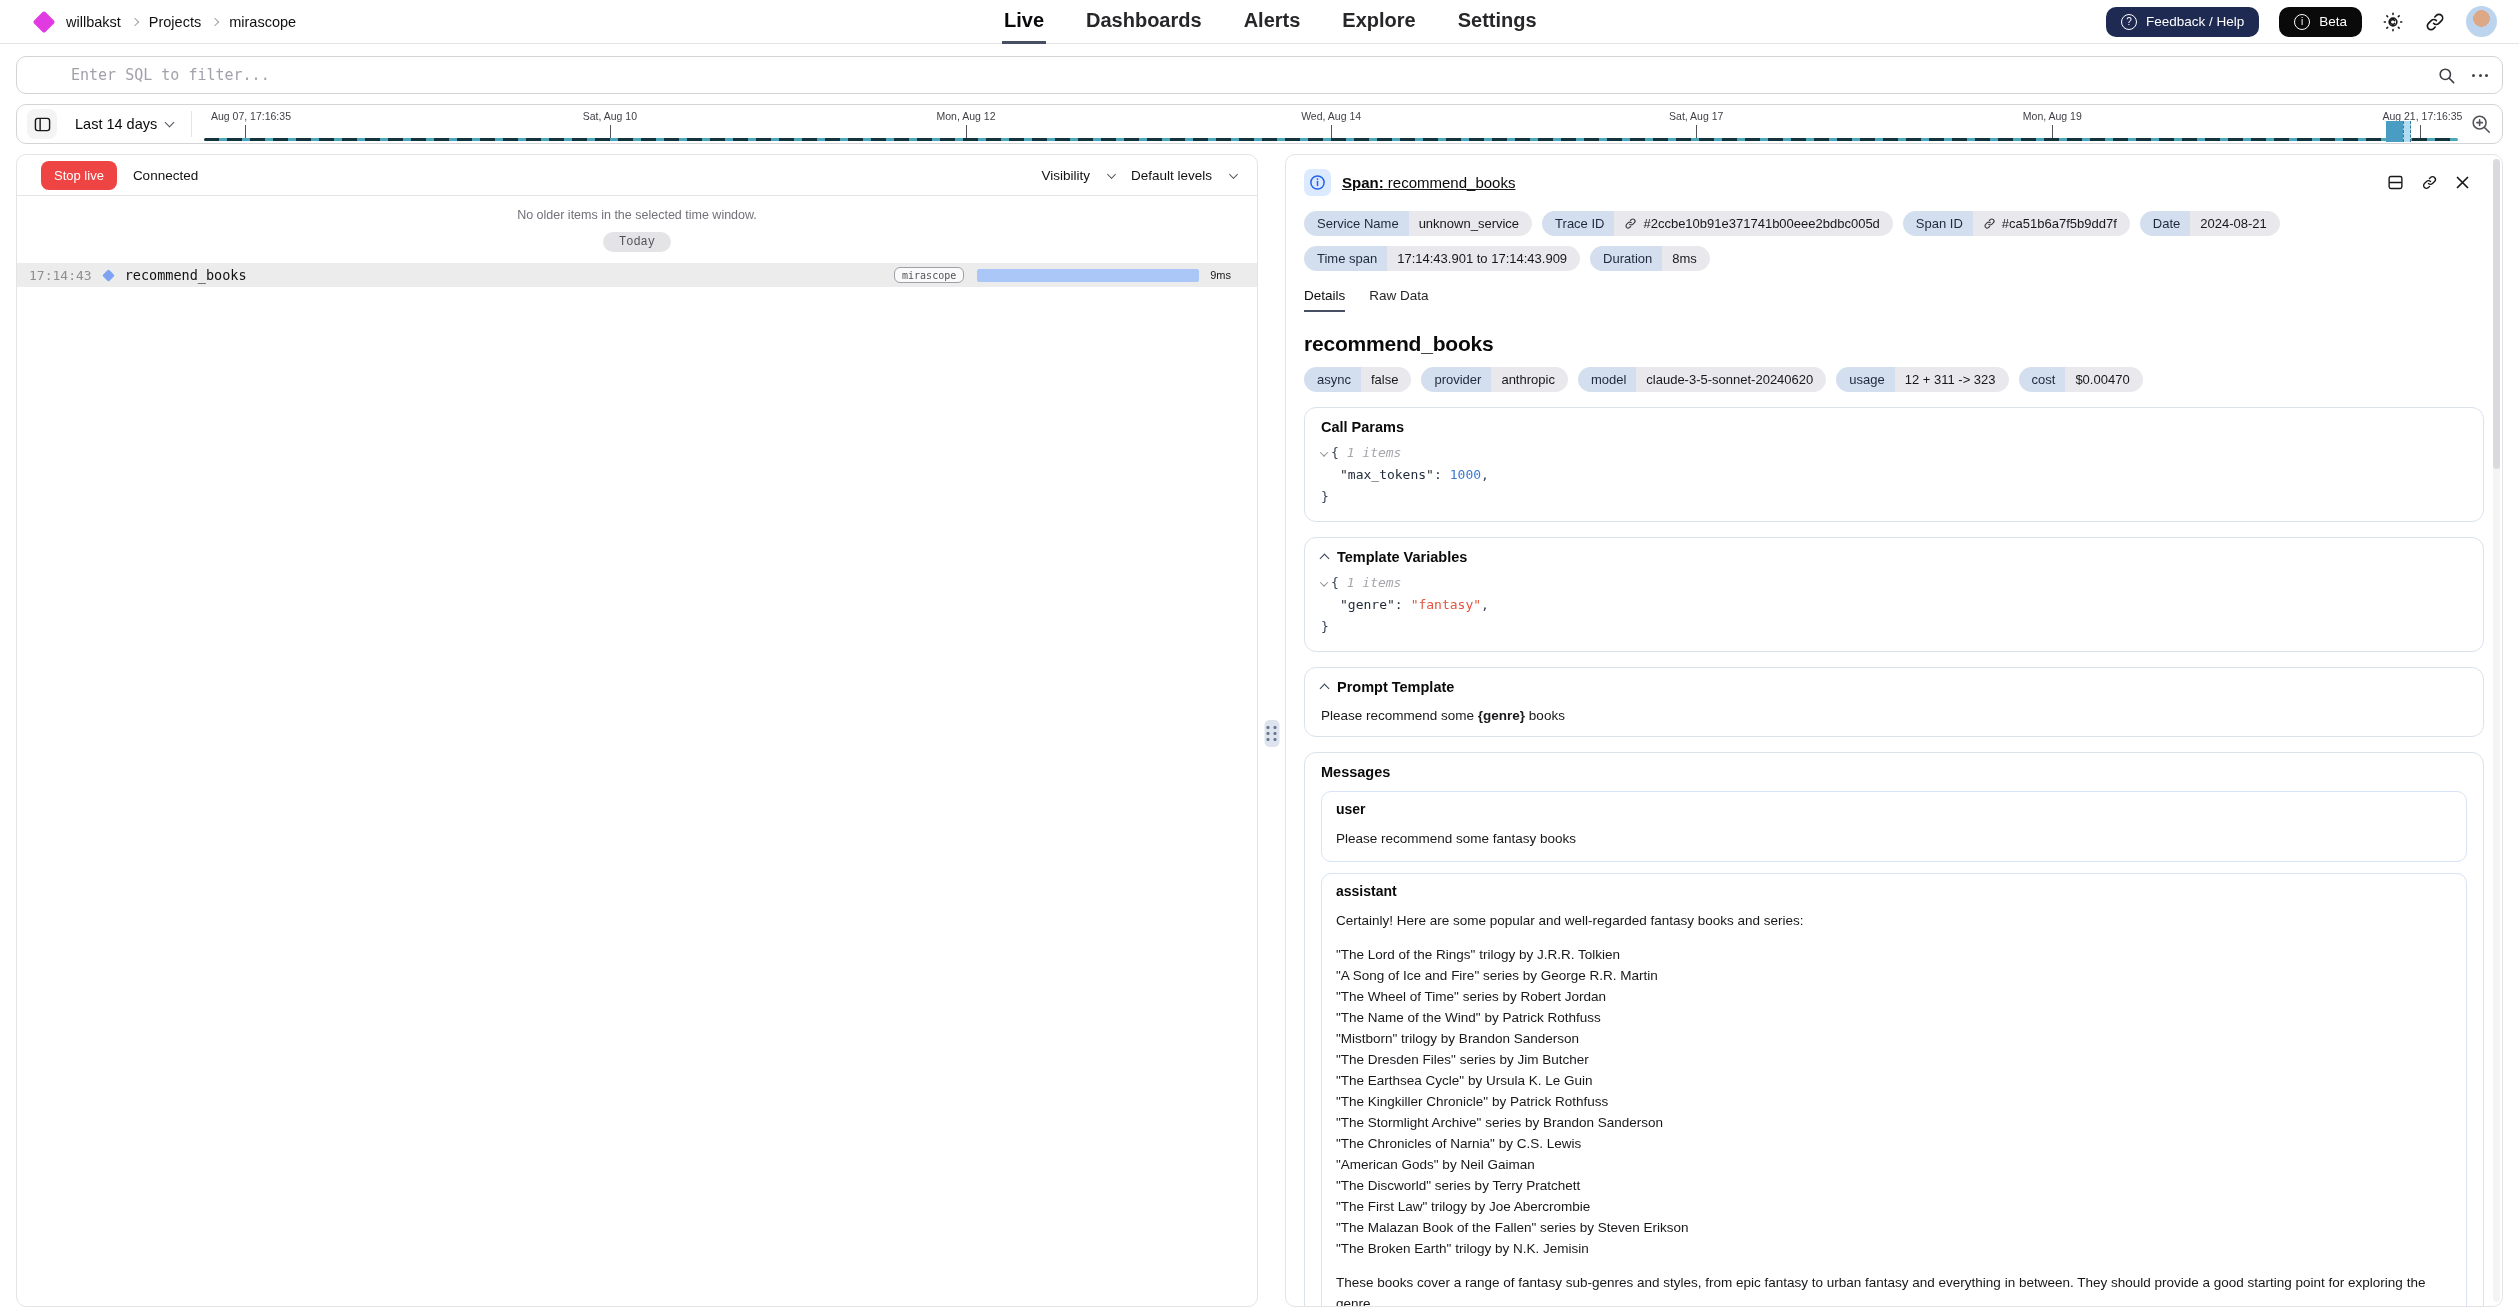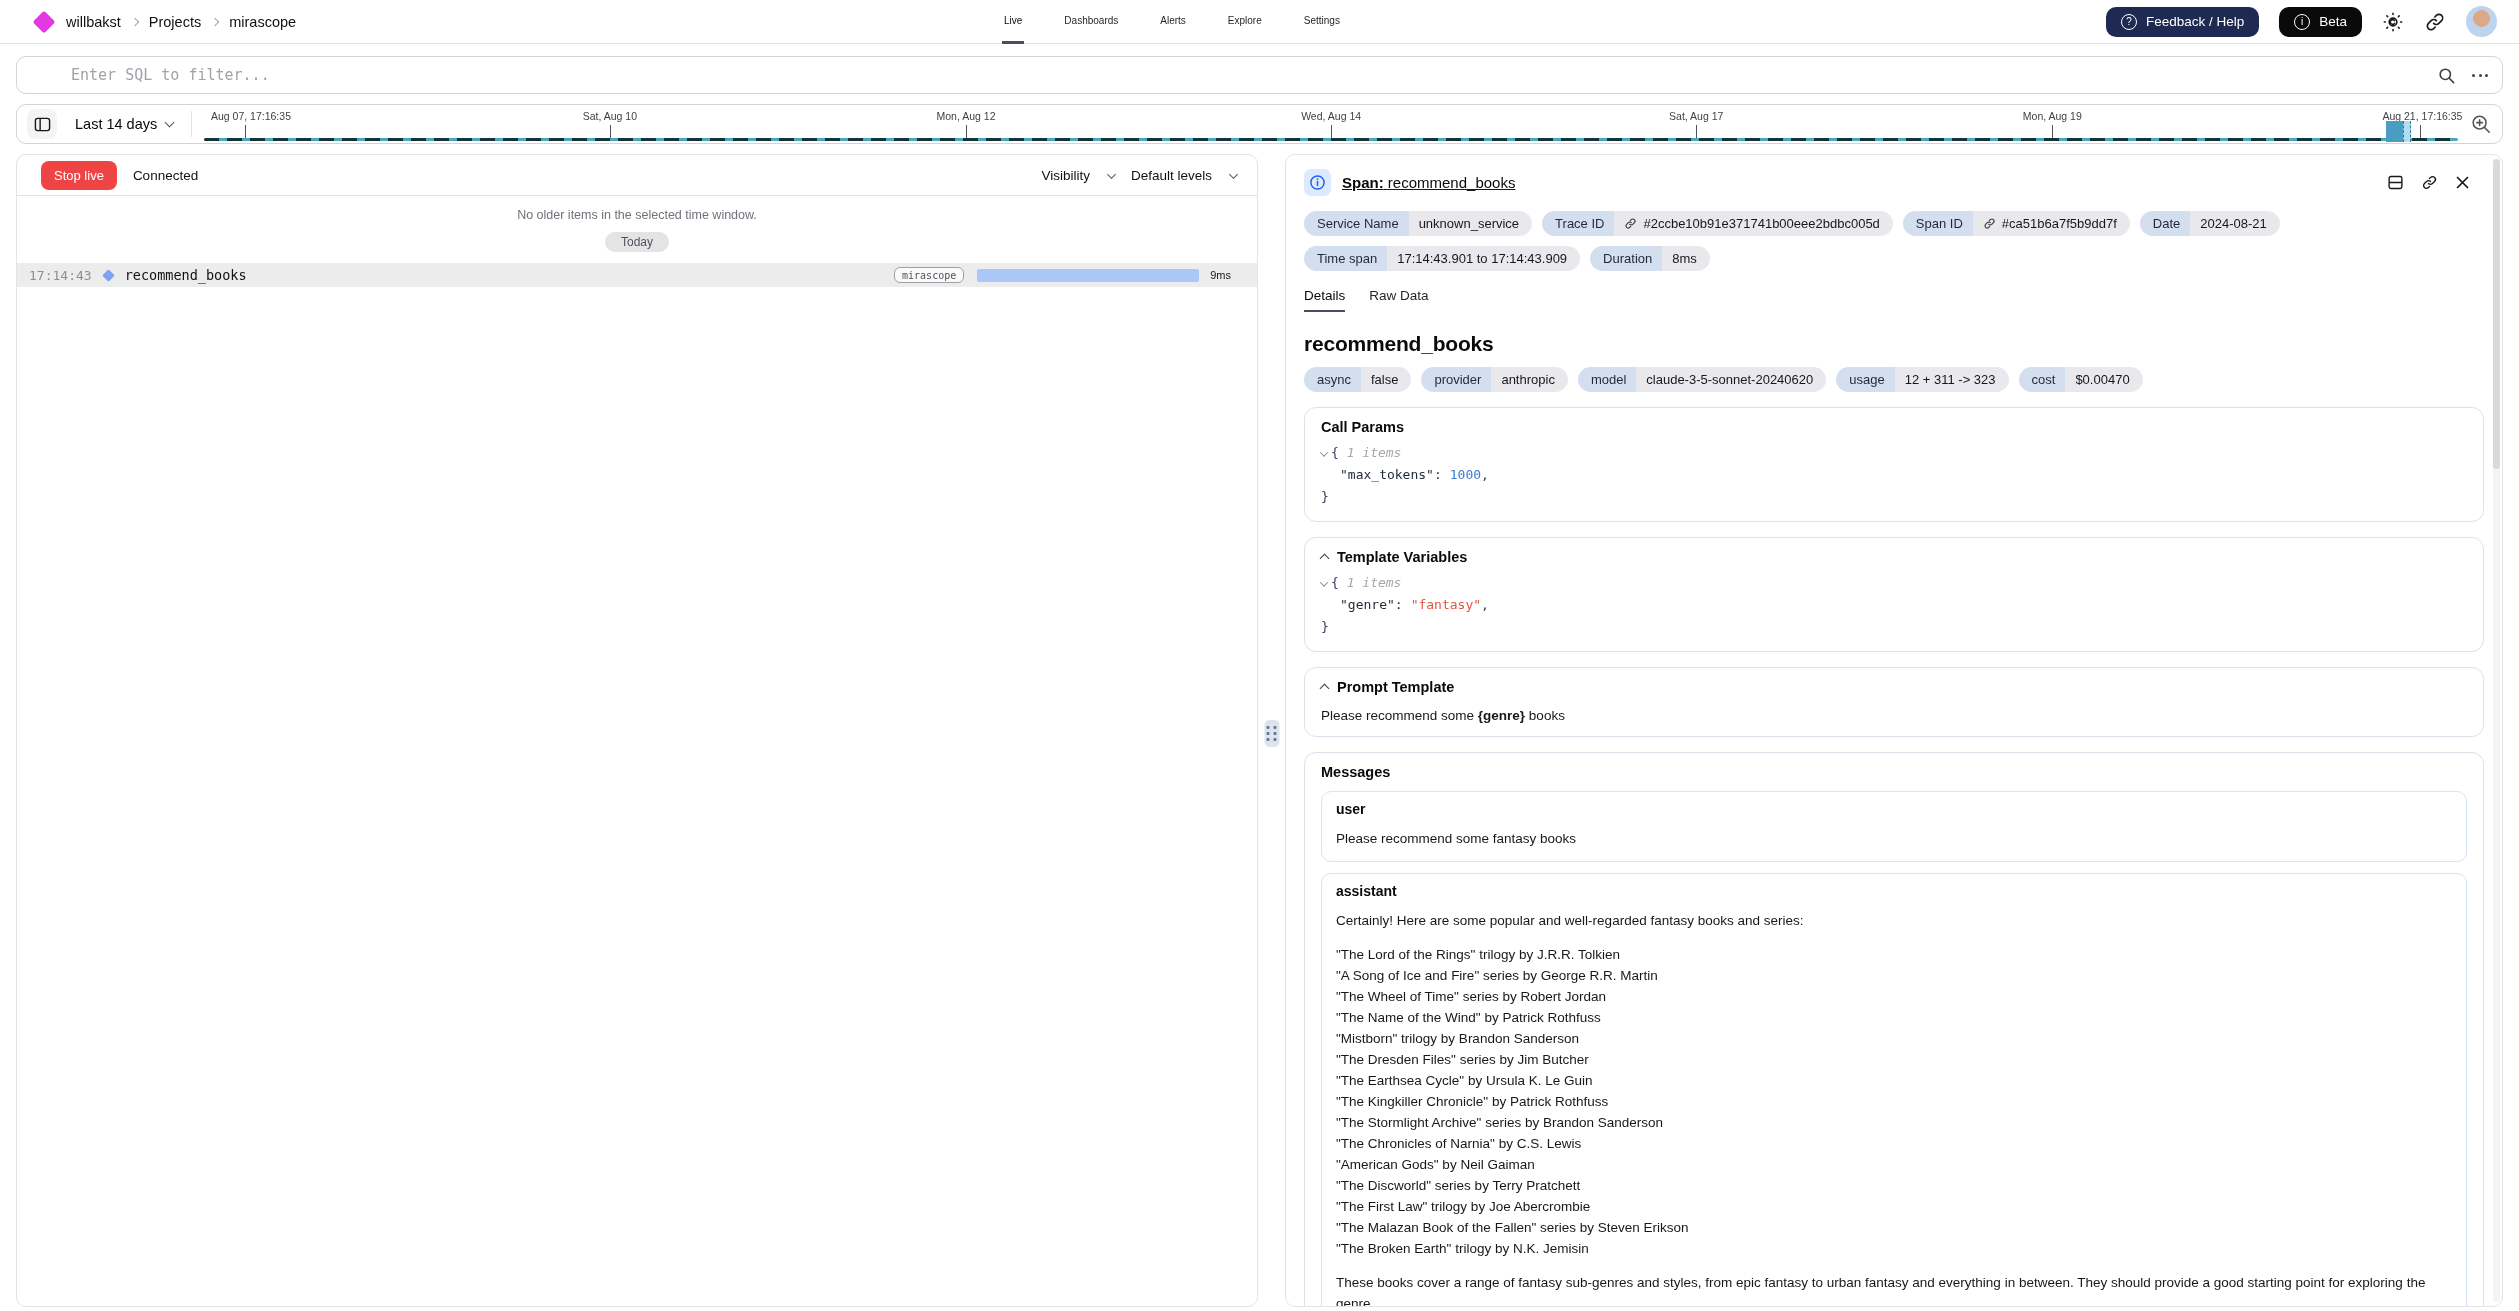--- a/index.html
+++ b/index.html
@@ -10,21 +10,21 @@
   }
   button { font: inherit; border: 0; background: none; cursor: pointer; color: inherit; }
 
   
   .hdr { height: 44px; display: flex; align-items: center; border-bottom: 1px solid #e4e4e7; padding: 0 22px; position: relative; }
   .brand { display: flex; align-items: center; gap: 14px; margin-left: 14px; }
   .logo { width: 16px; height: 16px; background: #e23ae2; transform: rotate(45deg); border-radius: 2px; }
   .crumbs { display: flex; align-items: center; gap: 11px; font-size: 14.5px; color: #111; }
   .crumb-sep { width: 6px; height: 6px; border-right: 1.6px solid #a1a1aa; border-top: 1.6px solid #a1a1aa; transform: rotate(45deg); margin-top: 1px; }
   .tabs { position: absolute; left: 1002px; top: 0; height: 44px; display: flex; gap: 38px; align-items: stretch; }
-  .tab { display: flex; align-items: center; font-size: 10px; color: #27272a; border-bottom: 3px solid transparent; padding: 0 2px; }
+  .tab { display: flex; align-items: center; font-size: 20px; color: #27272a; border-bottom: 3px solid transparent; padding: 0 2px; font-weight: bold; }
   .tab.active { color: #09090b; border-bottom-color: #475063; }
   .hdr-actions { margin-left: auto; display: flex; align-items: center; gap: 20px; }
   .pill { display: flex; align-items: center; gap: 9px; color: #fff; border-radius: 10px; padding: 7px 15px; font-size: 13.5px; }
   .pill-feedback { background: #1e2a52; }
   .pill-beta { background: #0a0a0a; }
   .circ-glyph { width: 16px; height: 16px; border: 1.4px solid #fff; border-radius: 50%; display: grid; place-items: center; font-size: 10px; line-height: 1; }
   .icon-btn { display: grid; place-items: center; }
   .avatar { width: 31px; height: 31px; border-radius: 50%; background: radial-gradient(circle at 50% 40%, #dca habit 0, #dca886 34%, #bdd4ee 35%); background: radial-gradient(circle at 50% 40%, #dca886 0 34%, #bdd4ee 35%); }
 
   
@@ -53,21 +53,21 @@
 
   
   .main { display: flex; margin: 10px 16px 8px; height: 1153px; }
   .live-panel { width: 1242px; border: 1px solid #e4e4e7; border-radius: 10px; background: #fff; display: flex; flex-direction: column; overflow: hidden; }
   .lp-header { height: 41px; flex: none; display: flex; align-items: center; gap: 16px; padding: 0 20px 0 24px; border-bottom: 1px solid #e4e4e7; }
   .stop-btn { background: #ef4444; color: #fff; font-size: 13px; padding: 7px 13px; border-radius: 8px; }
   .conn { font-size: 13.5px; color: #111; }
   .lp-drop { display: flex; align-items: center; gap: 18px; font-size: 13.5px; color: #111; }
   .lp-drop .caret { margin-top: -2px; transform: rotate(45deg) scale(.9); }
   .empty-msg { text-align: center; font-size: 12.5px; color: #71717a; margin-top: 12px; }
-  .today-pill { display: block; width: max-content; margin: 10px auto 0; background: #e4e4e7; color: #52525b; font-size: 12px; padding: 3px 16px; border-radius: 999px; }
+  .today-pill { display: block; width: max-content; margin: 10px auto 0; background: #e4e4e7; color: #52525b; font-size: 12px; padding: 3px 16px; border-radius: 999px; font-family: Liberation Mono, monospace; }
   .trace-row { margin-top: 11px; height: 24px; background: #ececec; display: flex; align-items: center; padding: 0 26px 0 12px; gap: 9px; cursor: pointer; }
   .row-time { font-family: "DejaVu Sans Mono", "Liberation Mono", monospace; font-size: 13px; color: #8f8f8f; }
   .row-diamond { width: 9px; height: 9px; background: #7ea3f2; transform: rotate(45deg); border-radius: 1.5px; margin: 0 3px; }
   .row-name { font-family: "DejaVu Sans Mono", "Liberation Mono", monospace; font-size: 13.5px; color: #111; }
   .row-spacer { flex: 1; }
   .row-tag { font-family: "DejaVu Sans Mono", "Liberation Mono", monospace; font-size: 10px; color: #52525b; border: 1px solid #9f9fa6; border-radius: 6px; padding: 1.5px 7px; background: #fafafa; }
   .row-bar { width: 222px; height: 13px; background: #abc7f8; border-radius: 2px; margin-left: 4px; }
   .row-dur { font-size: 11px; color: #18181b; margin-left: 2px; }
 
   .gutter { width: 27px; position: relative; }

